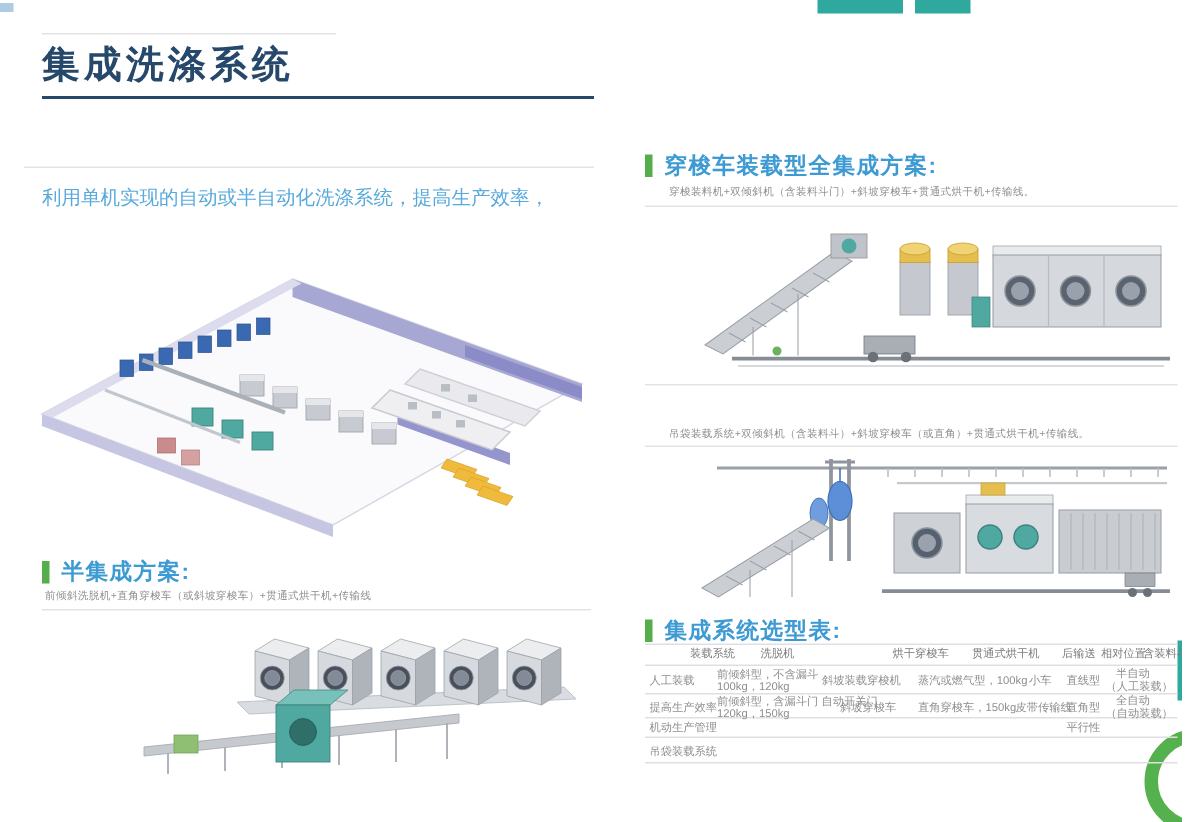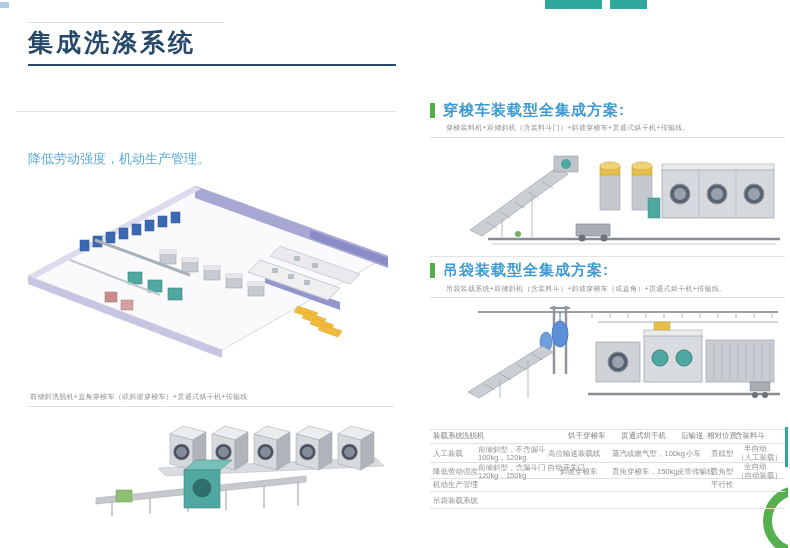--- a/index.html
+++ b/index.html
@@ -25,42 +25,41 @@
   .intro{left:28px;top:118px;margin:0;font-size:13px;line-height:27px;color:#58A9DC;}
   
   .sec-head{position:absolute;display:flex;align-items:center;justify-content:flex-end;}
   .bullet{width:5px;height:15px;background:#55AD4C;margin-right:8px;flex:none;}
   .sec-title{font-size:15px;font-weight:bold;color:#3D9AD3;letter-spacing:1px;white-space:nowrap;}
   .caption{position:absolute;font-size:7px;color:#8F8F8F;white-space:nowrap;letter-spacing:.3px;}
   
   .tline{position:absolute;left:430px;width:355px;height:1px;background:#E0E0E3;}
   .tl1{top:429px}.tl2{top:443px}.tl3{top:462px}.tl4{top:478px}.tl5{top:491px}.tl6{top:508px}
   .cell{position:absolute;font-size:7.5px;line-height:8px;color:#8F8F8F;white-space:nowrap;}
-  .cell.head{color:#7C7C7C;}
+  .cell.head{color:#7C7C7C;margin-left:27px;}
   svg{position:absolute;display:block;}
 </style>
 </head>
 <body>
 
 <div class="page">
 
   <div class="abs dash-topleft"></div>
   <div class="abs bar-top-1"></div>
   <div class="abs bar-top-2"></div>
   <div class="abs bar-right"></div>
   <div class="abs corner-ring"></div>
 
   <div class="hair hl-a"></div>
   <h1 class="abs title">集成洗涤系统</h1>
   <div class="abs title-underline"></div>
   <div class="hair hl-b"></div>
 
   <p class="abs intro">
-    <br>
-    <span>降低劳动强度，机动生产管理。</span>
+    <span>利用单机实现的自动或半自动化洗涤系统，提高生产效率，</span><br>
   </p>
 
   <svg style="left:10px;top:180px" width="390" height="182" viewBox="0 0 390 182">
     <polygon points="185,6 378,76 212,170 18,96" fill="#FAFAFC" stroke="#D8D8E2"></polygon>
     <polygon points="185,6 378,76 378,88 185,18" fill="#A7A7D4"></polygon>
     <polygon points="18,96 185,6 191,9 24,99" fill="#DCDCEE"></polygon>
     <polygon points="18,96 212,170 212,178 18,104" fill="#C6C6E3"></polygon>
     <polygon points="300,50 378,78 378,86 300,58" fill="#8B8BC8"></polygon>
     <polygon points="255,95 330,122 330,130 255,103" fill="#9595CE"></polygon>
 
@@ -112,20 +111,24 @@
       <polygon points="304,138 324,145 320,151 300,144"></polygon>
       <polygon points="312,144 332,151 328,157 308,150"></polygon>
     </g>
 
     <rect x="95" y="112" width="12" height="10" fill="#C98B8B" stroke="#A96F6F" stroke-width="0.5"></rect>
     <rect x="111" y="120" width="12" height="10" fill="#D4A0A0" stroke="#B08080" stroke-width="0.5"></rect>
     <line x1="85" y1="60" x2="180" y2="95" stroke="#AAB0B8" stroke-width="3"></line>
     <line x1="60" y1="80" x2="150" y2="115" stroke="#C2C7CD" stroke-width="2"></line>
   </svg>
 
+  <div class="sec-head" style="left:28px;top:372px">
+    <span class="bullet"></span>
+    <span class="sec-title">半集成方案:</span>
+  </div>
   <div class="caption" style="left:30px;top:392px">前倾斜洗脱机+直角穿梭车（或斜坡穿梭车）+贯通式烘干机+传输线</div>
   <div class="hair hl-c"></div>
 
   <svg style="left:88px;top:402px" width="310" height="132" viewBox="0 0 310 132">
     <polygon points="70,66 288,56 296,64 78,74" fill="#D9DCE0" stroke="#B9BEC4" stroke-width="0.6"></polygon>
     <g>
 
       <g stroke="#9AA0A8" stroke-width="0.5">
         <g transform="translate(82,24)">
             <polygon points="0,8 13,0 36,6 23,14" fill="#ECEDEF"></polygon>
@@ -226,24 +229,20 @@
         <circle cx="296" cy="54" r="6" fill="#99A2AC"></circle>
     </g>
     <rect x="190" y="58" width="12" height="20" fill="#4FA9A1" stroke="#3C847E" stroke-width="0.5"></rect>
     <rect x="118" y="84" width="34" height="12" fill="#A9AEB5" stroke="#7D838B" stroke-width="0.6"></rect>
     <circle cx="124" cy="98" r="3.5" fill="#6B7178"></circle>
       <circle cx="146" cy="98" r="3.5" fill="#6B7178"></circle>
     <circle cx="60" cy="94" r="3" fill="#6CB15E"></circle>
   </svg>
 
   <div class="hair hl-e"></div>
-  <div class="sec-head" style="left:430px;top:261px">
-    <span class="bullet"></span>
-    <span class="sec-title">吊袋装载型全集成方案:</span>
-  </div>
   <div class="caption" style="left:446px;top:284px">吊袋装载系统+双倾斜机（含装料斗）+斜坡穿梭车（或直角）+贯通式烘干机+传输线。</div>
   <div class="hair hl-f"></div>
 
   <svg style="left:458px;top:300px" width="327" height="108" viewBox="0 0 327 108">
     <line x1="20" y1="12" x2="320" y2="12" stroke="#9AA0A6" stroke-width="2"></line>
     <g stroke="#B7BCC2" stroke-width="1">
       <line x1="134" y1="12" x2="134" y2="18"></line>
         <line x1="152" y1="12" x2="152" y2="18"></line>
       <line x1="170" y1="12" x2="170" y2="18"></line>
         <line x1="188" y1="12" x2="188" y2="18"></line>
@@ -289,47 +288,51 @@
         <line x1="296" y1="42" x2="296" y2="80"></line>
       <line x1="304" y1="42" x2="304" y2="80"></line>
         <line x1="312" y1="42" x2="312" y2="80"></line>
     </g>
     <line x1="130" y1="94" x2="322" y2="94" stroke="#878D94" stroke-width="2.5"></line>
     <rect x="292" y="82" width="20" height="9" fill="#A9AEB5" stroke="#7D838B" stroke-width="0.5"></rect>
     <circle cx="297" cy="95" r="3" fill="#6B7178"></circle>
       <circle cx="307" cy="95" r="3" fill="#6B7178"></circle>
   </svg>
 
+  <div class="sec-head" style="left:430px;top:411px">
+    <span class="bullet"></span>
+    <span class="sec-title">集成系统选型表:</span>
+  </div>
 
   <div class="tline tl1"></div>
   <div class="tline tl2"></div>
   <div class="tline tl3"></div>
   <div class="tline tl4"></div>
   <div class="tline tl5"></div>
   <div class="tline tl6"></div>
 
   <span class="cell head" style="left:433px;top:432px">装载系统</span>
-  <span class="cell head" style="left:462px;top:432px">洗脱机</span>
+  <span class="cell head" style="left:480px;top:432px">洗脱机</span>
   <span class="cell head" style="left:568px;top:432px">烘干穿梭车</span>
   <span class="cell head" style="left:621px;top:432px">贯通式烘干机</span>
   <span class="cell head" style="left:681px;top:432px">后输送</span>
   <span class="cell head" style="left:707px;top:432px">相对位置</span>
   <span class="cell head" style="left:735px;top:432px">含装料斗</span>
 
   <span class="cell" style="left:433px;top:450px">人工装载</span>
   <span class="cell" style="left:478px;top:446px">前倾斜型，不含漏斗</span>
   <span class="cell" style="left:478px;top:454px">100kg，120kg</span>
-  <span class="cell" style="left:548px;top:450px">高位输送装载线</span>
+  <span class="cell" style="left:548px;top:450px">斜坡装载穿梭机</span>
   <span class="cell" style="left:612px;top:450px">蒸汽或燃气型，100kg</span>
   <span class="cell" style="left:686px;top:450px">小车</span>
   <span class="cell" style="left:711px;top:450px">直线型</span>
   <span class="cell" style="left:744px;top:445px">半自动</span>
   <span class="cell" style="left:737px;top:454px">（人工装载）</span>
 
-  <span class="cell" style="left:433px;top:468px">降低劳动强度</span>
+  <span class="cell" style="left:433px;top:468px">提高生产效率</span>
   <span class="cell" style="left:478px;top:464px">前倾斜型，含漏斗门 自动开关门</span>
   <span class="cell" style="left:478px;top:472px">120kg，150kg</span>
   <span class="cell" style="left:560px;top:468px">斜坡穿梭车</span>
   <span class="cell" style="left:612px;top:468px">直角穿梭车，150kg</span>
   <span class="cell" style="left:677px;top:468px">皮带传输线</span>
   <span class="cell" style="left:711px;top:468px">直角型</span>
   <span class="cell" style="left:744px;top:463px">全自动</span>
   <span class="cell" style="left:737px;top:472px">（自动装载）</span>
 
   <span class="cell" style="left:433px;top:481px">机动生产管理</span>

